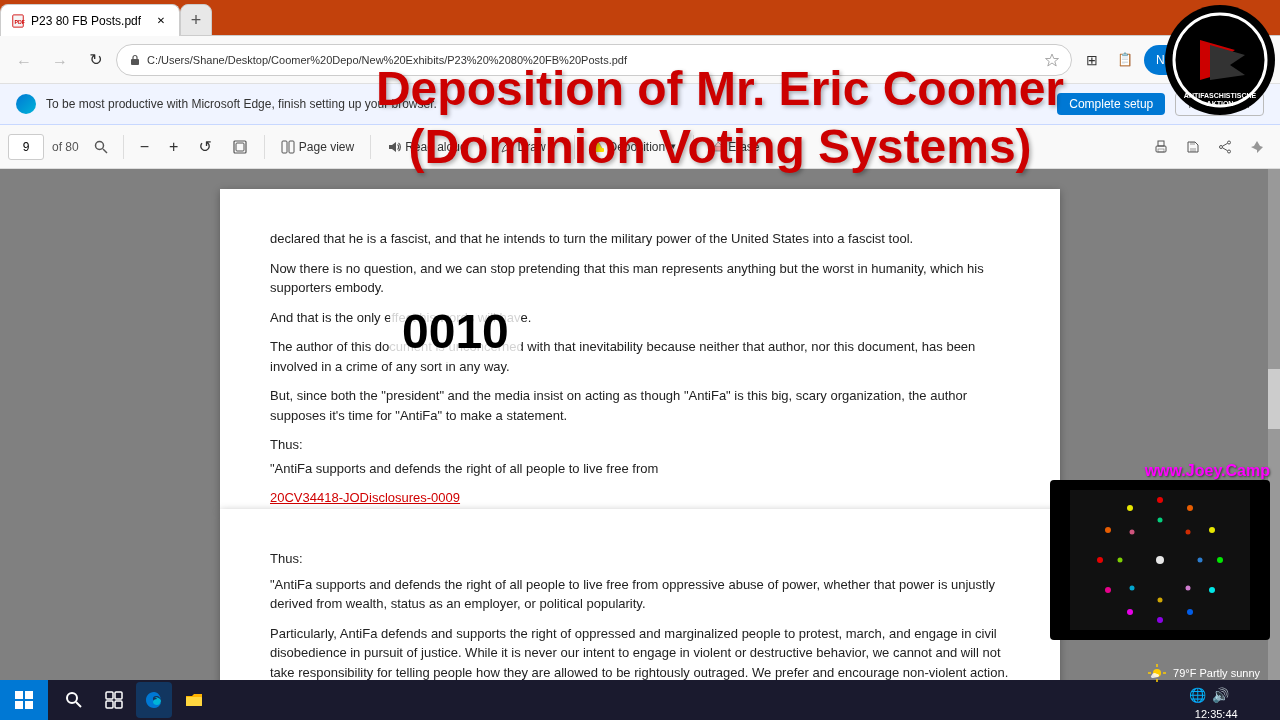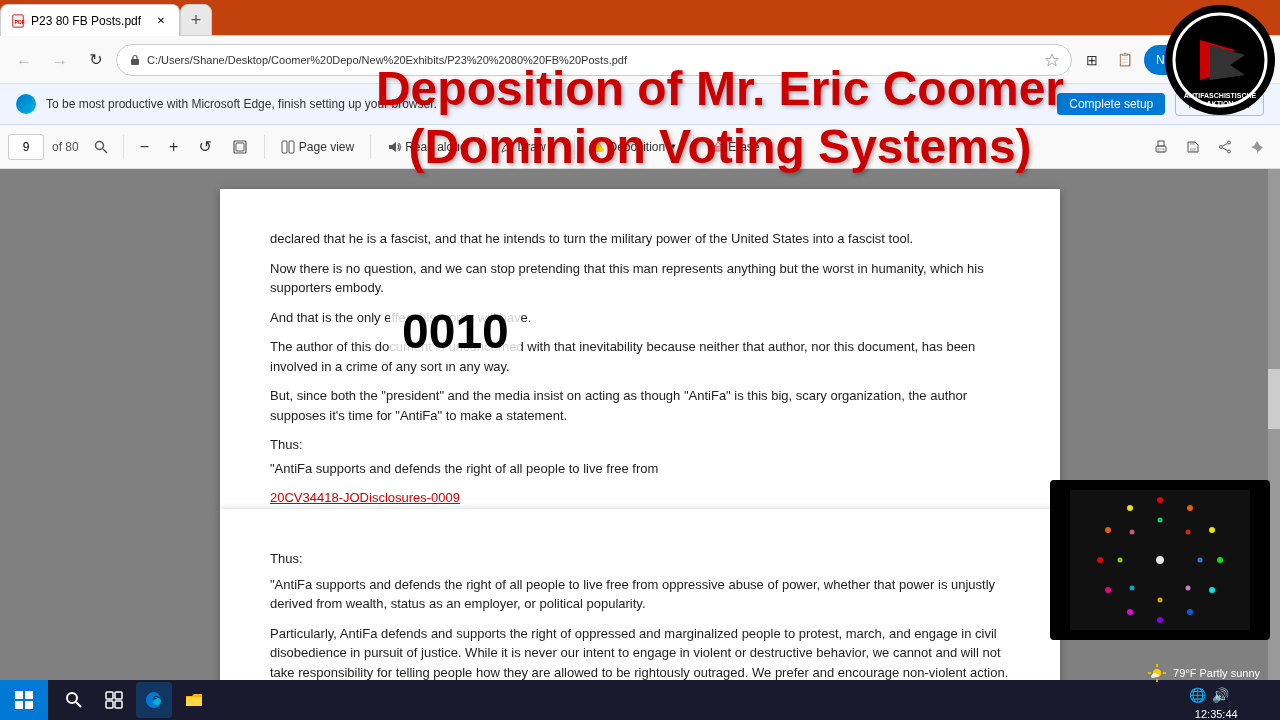--- a/index.html
+++ b/index.html
@@ -295,20 +295,21 @@
       <text x="50" y="96" font-size="7" fill="white" text-anchor="middle" font-weight="bold">AKTION</text>
     </svg>
   </div>
 </div>
 
 <div class="counter-overlay">
   <span>0010</span>
 </div>
 
 <div class="joey-camp-overlay">
+  <div class="joey-camp-text">www.Joey.Camp</div>
   <div class="joey-camp-image">
     <svg width="180" height="140" viewBox="0 0 180 140">
       <rect width="180" height="140" fill="#111"></rect>
 
       <g transform="translate(90,70)">
         <circle cx="0" cy="-60" r="3" fill="#ff0000" opacity="0.9"></circle>
         <circle cx="30" cy="-52" r="3" fill="#ff6600" opacity="0.9"></circle>
         <circle cx="52" cy="-30" r="3" fill="#ffff00" opacity="0.9"></circle>
         <circle cx="60" cy="0" r="3" fill="#00ff00" opacity="0.9"></circle>
         <circle cx="52" cy="30" r="3" fill="#00ffff" opacity="0.9"></circle>

